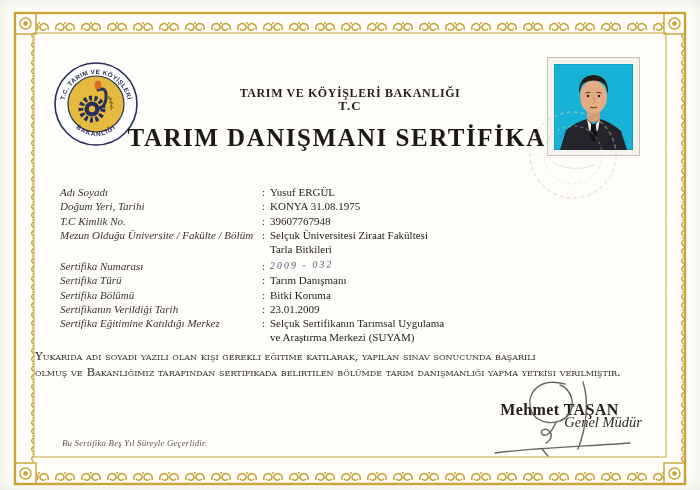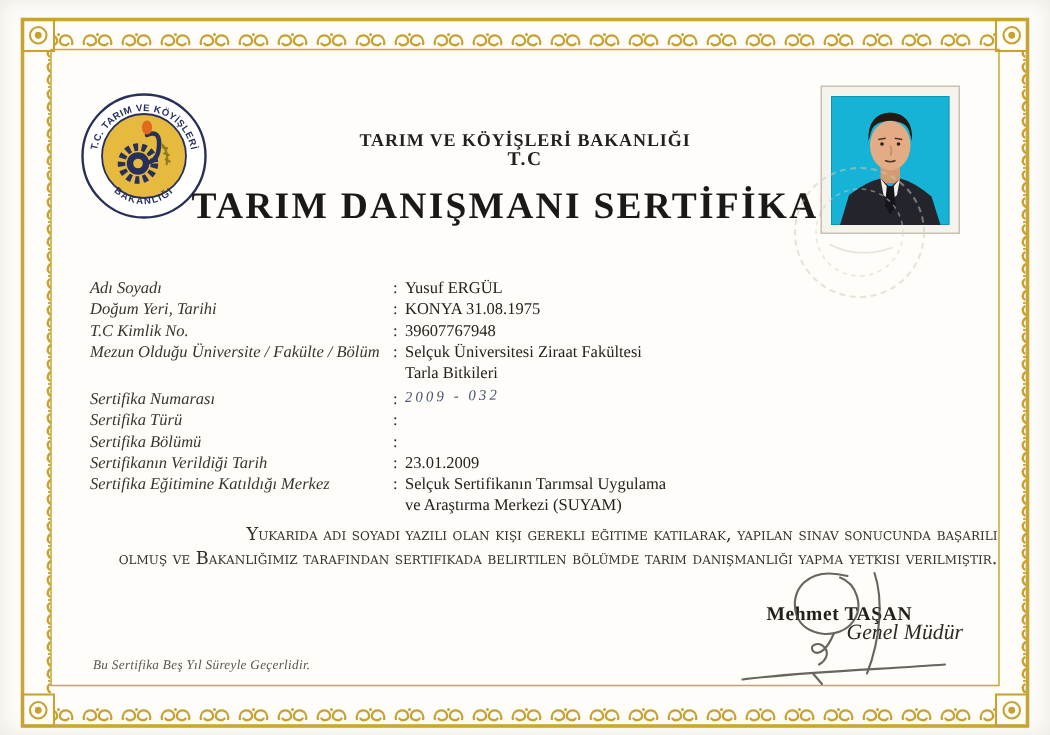--- a/index.html
+++ b/index.html
@@ -14,24 +14,24 @@
   .photo-frame{left:547px;top:57px;width:91px;height:97px;background:#f6f3ec;border:1px solid #c9c2b4;
                display:flex;align-items:center;justify-content:center;}
   
   .fields{left:60px;top:185px;width:580px;font-size:11px;color:#2c2824;}
   .frow{display:grid;grid-template-columns:202px 8px auto;line-height:14.3px;}
   .frow.gap{margin-top:2.5px;}
   .flabel{font-style:italic;color:#3a342e;}
   .fvalue{color:#26221e;}
   .fvalue.handwritten{font-style:italic;color:#4a5570;letter-spacing:2px;font-size:10px;transform:rotate(-1.5deg);transform-origin:left;}
   
-  .body-par{top:349px;left:35px;right:35px;text-align:right;font-family:"DejaVu Serif",serif;
+  .body-par{top:349px;left:35px;right:35px;text-align:left;font-family:"DejaVu Serif",serif;
             font-variant:small-caps;font-size:11.8px;line-height:15.5px;color:#332f29;}
   
-  .sig-name{left:477px;top:401px;width:165px;text-align:center;font-weight:bold;font-size:13px;color:#24201c;letter-spacing:.4px;}
+  .sig-name{left:477px;top:401px;width:165px;text-align:center;font-weight:bold;font-size:16px;color:#24201c;letter-spacing:.4px;}
   .sig-title{left:477px;top:414px;width:165px;text-align:right;font-style:italic;font-size:14.5px;color:#2e2a26;}
   
   .foot-note{left:62px;top:438px;font-style:italic;font-size:8.8px;color:#5a544c;letter-spacing:.2px;text-align:right;}
   svg{display:block;}
 </style>
 </head>
 <body>
 
 <div id="page">
 
@@ -168,25 +168,27 @@
 
     <div class="frow gap">
       <span class="flabel">Sertifika Numarası</span>
       <span class="colon">:</span>
       <span class="fvalue handwritten">2009 - 032</span>
     </div>
 
     <div class="frow">
       <span class="flabel">Sertifika Türü</span>
       <span class="colon">:</span>
+      <span class="fvalue">Tarım Danışmanı</span>
     </div>
 
     <div class="frow">
       <span class="flabel">Sertifika Bölümü</span>
       <span class="colon">:</span>
+      <span class="fvalue">Bitki Koruma</span>
     </div>
 
     <div class="frow">
       <span class="flabel">Sertifikanın Verildiği Tarih</span>
       <span class="colon">:</span>
       <span class="fvalue">23.01.2009</span>
     </div>
 
     <div class="frow">
       <span class="flabel">Sertifika Eğitimine Katıldığı Merkez</span>

